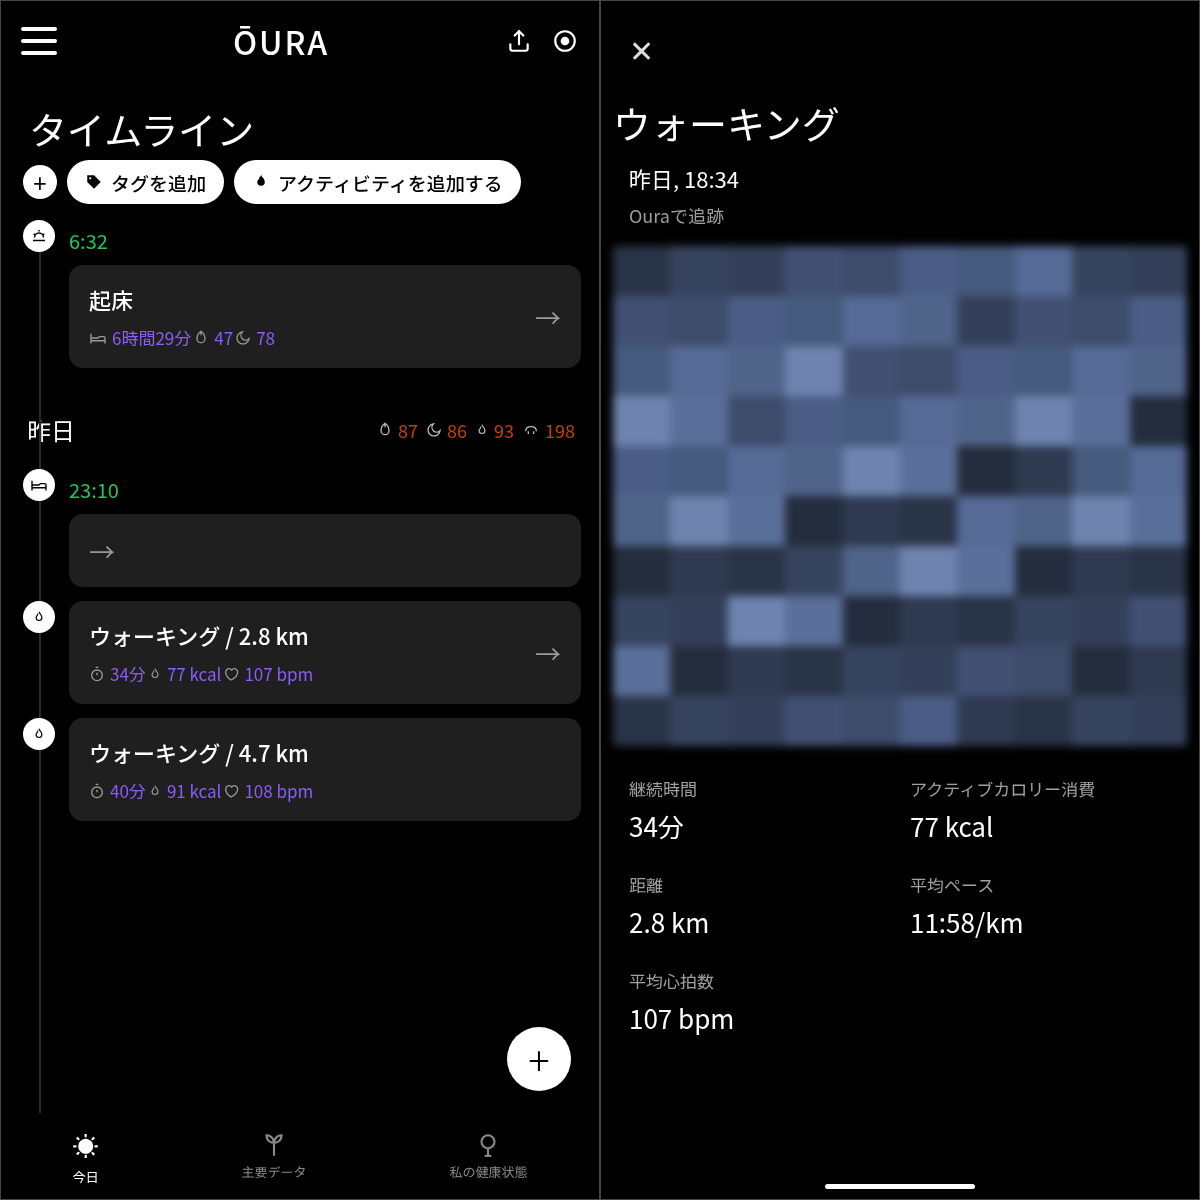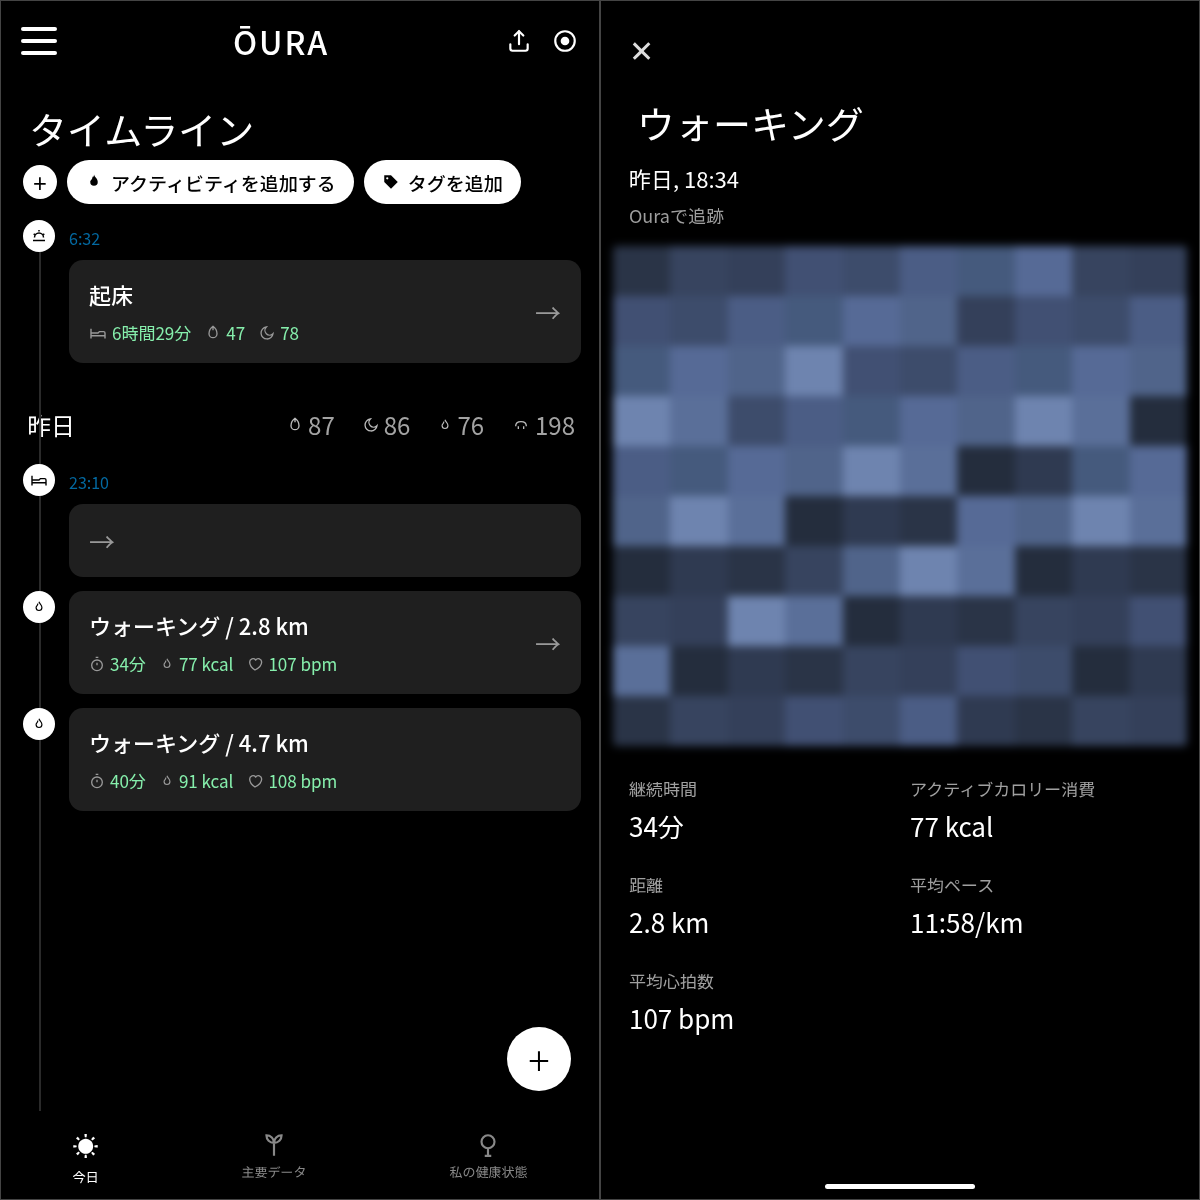--- a/index.html
+++ b/index.html
@@ -46,49 +46,49 @@
   }
   .timeline-wrap { padding: 0 18px 0 22px; position:relative; }
   .tl-line { position:absolute; left: 38px; top: 10px; bottom:-300px; width:2px; background:#2a2a2a; }
   .tl-row { display:flex; gap:14px; margin-bottom:14px; position:relative; }
   .tl-dot {
     width:32px; height:32px; border-radius:50%; background:#fff; color:#000;
     display:flex; align-items:center; justify-content:center; font-size:16px; flex-shrink:0;
     z-index:1;
   }
   .tl-body { flex:1; }
-  .tl-time { color:#0369a1; font-size:16px; margin-top:6px; margin-bottom:10px; }
+  .tl-time { color:#22c55e; font-size:20px; margin-top:6px; margin-bottom:10px; }
   .card {
     background:#1f1f1f; border-radius:14px; padding:18px 20px;
     display:flex; align-items:center; justify-content:space-between; cursor:pointer;
   }
   .card-title { font-size:22px; font-weight:500; margin-bottom:10px;}
-  .card-stats { display:flex; align-items:center; gap:14px; color:#86efac; font-size:17px; }
+  .card-stats { display:flex; align-items:center; gap:2px; color:#8b5cf6; font-size:17px; }
   .stat { display:flex; align-items:center; gap:5px; }
   .arrow { color:#999; font-size:26px; }
   .day-row { display:flex; align-items:center; justify-content:space-between; padding: 30px 6px 22px 4px;}
   .day-label { font-size:24px; }
-  .day-scores { display:flex; gap:28px; color:#a3a3a3; font-size:24px; }
+  .day-scores { display:flex; gap:8px; color:#c2410c; font-size:18px; }
   .bottom-nav {
     position:absolute; left:0; right:0; bottom:0; height:86px;
     display:flex; align-items:center; justify-content:space-around;
     background:#000;
   }
   .nav-item { display:flex; flex-direction:column; align-items:center; gap:4px; color:#888; font-size:13px; cursor:pointer;}
   .nav-item.active { color:#fff; }
   .nav-ic { font-size:26px; }
   .fab {
     position:absolute; right:28px; bottom:108px;
     width:64px; height:64px; border-radius:50%; background:#fff; color:#000;
     display:flex; align-items:center; justify-content:center; font-size:40px; font-weight:300;
     cursor:pointer; box-shadow:0 3px 12px rgba(0,0,0,0.5);
   }
   
   .r-close { font-size:30px; padding:26px 28px 6px; cursor:pointer; color:#ddd;}
-  .r-title { font-size:38px; font-weight:400; padding:18px 28px 10px;margin-left:8px; }
+  .r-title { font-size:38px; font-weight:400; padding:18px 12px 10px; }
   .r-sub { font-size:22px; padding:2px 28px; }
   .r-sub2 { font-size:18px; color:#9e9e9e; padding:6px 28px 18px; }
   .map {
     margin: 0 12px; height:500px; border-radius:4px; overflow:hidden;
     display:grid; grid-template-columns:repeat(10,1fr); grid-template-rows:repeat(10,1fr);
     filter: blur(4px);
   }
   .map div { background:#2a3447; }
   .stats-grid {
     display:grid; grid-template-columns:1fr 1fr; gap: 28px 20px;
@@ -126,31 +126,31 @@
           </svg>
       </div>
     </div>
   </div>
 
   <div class="title">タイムライン</div>
 
   <div class="chips-row">
     <div class="chip-add">+</div>
     <div class="chip">
-      <svg width="18" height="22" viewBox="0 0 24 24" fill="#000">
-          <path d="M12 2c1 4 5 5 5 10a5 5 0 01-10 0c0-3 3-3 3-7 0 0 2 1 2-3z"></path>
-        </svg>
-      <span>アクティビティを追加する</span>
-    </div>
-    <div class="chip">
       <svg width="18" height="18" viewBox="0 0 24 24" fill="#000">
           <path d="M21 12l-9 9-9-9V3h9z"></path>
           <circle cx="7" cy="7" r="1.5" fill="#fff"></circle>
         </svg>
       <span>タグを追加</span>
+    </div>
+    <div class="chip">
+      <svg width="18" height="22" viewBox="0 0 24 24" fill="#000">
+          <path d="M12 2c1 4 5 5 5 10a5 5 0 01-10 0c0-3 3-3 3-7 0 0 2 1 2-3z"></path>
+        </svg>
+      <span>アクティビティを追加する</span>
     </div>
   </div>
 
   <div class="timeline-wrap">
     <div class="tl-line"></div>
 
     <div class="tl-row">
       <div class="tl-dot">
         <svg width="18" height="18" viewBox="0 0 24 24" fill="none" stroke="#000" stroke-width="2">
             <path d="M4 18h16"></path>
@@ -201,21 +201,21 @@
         <span class="stat">
             <svg width="16" height="16" viewBox="0 0 24 24" fill="none" stroke="#bbb" stroke-width="2">
               <path d="M21 13A9 9 0 1111 3a7 7 0 0010 10z"></path>
             </svg>
             <span>86</span>
           </span>
         <span class="stat">
             <svg width="14" height="16" viewBox="0 0 24 24" fill="none" stroke="#bbb" stroke-width="2">
               <path d="M12 3c1 4 5 5 5 10a5 5 0 01-10 0c0-3 3-3 3-7"></path>
             </svg>
-            <span>76</span>
+            <span>93</span>
           </span>
         <span class="stat">
             <svg width="18" height="16" viewBox="0 0 24 24" fill="none" stroke="#bbb" stroke-width="2">
               <path d="M4 14c0-4 3-7 8-7s8 3 8 7M8 14v4M16 14v4"></path>
             </svg>
             <span>198</span>
           </span>
       </div>
     </div>
 

